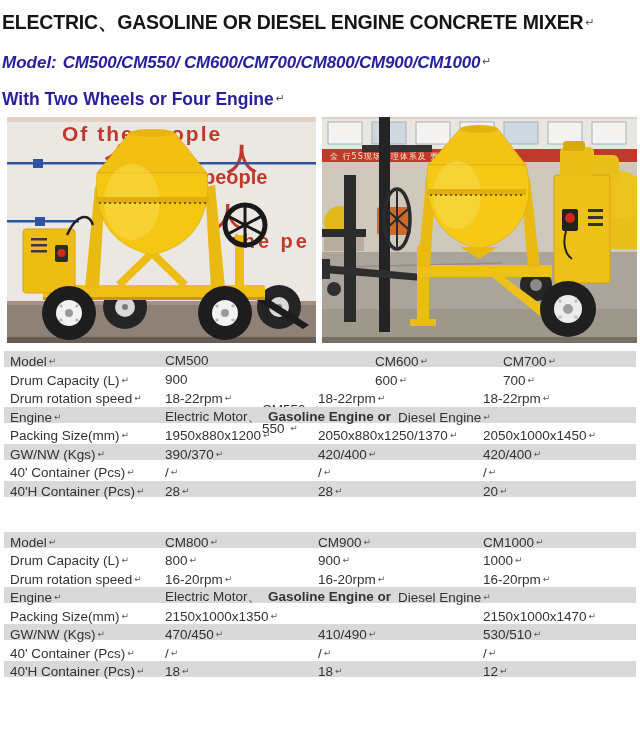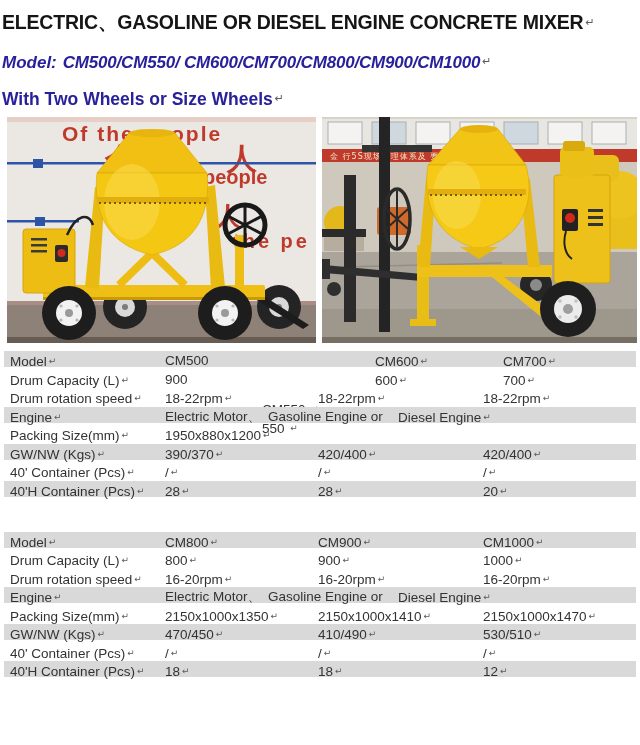--- a/index.html
+++ b/index.html
@@ -26,34 +26,34 @@
   .spec-table.second{margin-top:35px;}
   .row{
     position:relative;height:16px;line-height:20px;margin-bottom:2.5px;
     font-size:13.5px;color:#333;white-space:nowrap;
   }
   .row.shade{background:#d9d9d9;}
   .lab{display:inline-block;padding-left:6px;}
   .val{position:absolute;top:0;}
   .c1{left:161px;text-align:center;}  .c2{left:314px;}  .c3{left:479px;}
   .a2{left:258px;margin-top:48px;}  .a3{left:371px;}  .a4{left:499px;}
-  .e2{left:264px;}  .e3{left:394px;}
+  .e2{left:264px;font-weight:bold;}  .e3{left:394px;}
   .mark{font-size:9px;color:#595959;margin-left:2px;vertical-align:2px;font-family:"DejaVu Sans",sans-serif;}
   
   .red-big{font-family:"Liberation Sans",sans-serif;font-weight:700;fill:#c03a2b;}
   .cn{font-family:"DejaVu Sans",sans-serif;font-weight:700;fill:#c03a2b;}
   .banner-t{font-family:"DejaVu Sans",sans-serif;fill:#f3e9c9;letter-spacing:1px;}
 </style>
 </head>
 <body>
 
 <header>
   <h1 class="title"><span>ELECTRIC、GASOLINE OR DIESEL ENGINE CONCRETE MIXER</span><span class="hmark">↵</span></h1>
   <p class="model-line"><span>Model:</span><span class="model-value">CM500/CM550/ CM600/CM700/CM800/CM900/CM1000</span><span class="hmark">↵</span></p>
-  <p class="wheels-line"><span>With Two Wheels or Size Wheels</span><span class="hmark">↵</span></p>
+  <p class="wheels-line"><span>With Two Wheels or Four Engine</span><span class="hmark">↵</span></p>
 </header>
 
 <div class="photos">
 
   <svg width="309" height="226" viewBox="0 0 309 226">
     <rect width="309" height="226" fill="#ebe8e4"></rect>
     <rect width="309" height="5" fill="#e6cfc6"></rect>
     <g>
       <text x="55" y="24" font-size="21" letter-spacing="2" class="red-big">Of  the  people</text>
       <text x="98" y="52" font-size="30" class="cn">企</text>
@@ -222,27 +222,27 @@
       </g>
     </g>
   </svg>
 </div>
 
 <div class="spec-table first">
     <div class="row shade"><span class="lab">Model<span class="mark">↵</span></span><span class="val c1">CM500</span><span class="val a2">CM550 <span class="mark">↵</span></span><span class="val a3">CM600<span class="mark">↵</span></span><span class="val a4">CM700<span class="mark">↵</span></span></div>
     <div class="row"><span class="lab">Drum Capacity (L)<span class="mark">↵</span></span><span class="val c1">900</span><span class="val a2">550 <span class="mark">↵</span></span><span class="val a3">600<span class="mark">↵</span></span><span class="val a4">700<span class="mark">↵</span></span></div>
     <div class="row"><span class="lab">Drum rotation speed<span class="mark">↵</span></span><span class="val c1">18-22rpm<span class="mark">↵</span></span><span class="val c2">18-22rpm<span class="mark">↵</span></span><span class="val c3">18-22rpm<span class="mark">↵</span></span></div>
     <div class="row shade"><span class="lab">Engine<span class="mark">↵</span></span><span class="val c1">Electric Motor、</span><span class="val e2">Gasoline Engine or</span><span class="val e3">Diesel Engine<span class="mark">↵</span></span></div>
-    <div class="row"><span class="lab">Packing Size(mm)<span class="mark">↵</span></span><span class="val c1">1950x880x1200<span class="mark">↵</span></span></div>
+    <div class="row"><span class="lab">Packing Size(mm)<span class="mark">↵</span></span><span class="val c1">1950x880x1200<span class="mark">↵</span></span><span class="val c2">2050x880x1250/1370<span class="mark">↵</span></span><span class="val c3">2050x1000x1450<span class="mark">↵</span></span></div>
     <div class="row shade"><span class="lab">GW/NW (Kgs)<span class="mark">↵</span></span><span class="val c1">390/370<span class="mark">↵</span></span><span class="val c2">420/400<span class="mark">↵</span></span><span class="val c3">420/400<span class="mark">↵</span></span></div>
     <div class="row"><span class="lab">40' Container (Pcs)<span class="mark">↵</span></span><span class="val c1">/<span class="mark">↵</span></span><span class="val c2">/<span class="mark">↵</span></span><span class="val c3">/<span class="mark">↵</span></span></div>
     <div class="row shade"><span class="lab">40'H Container (Pcs)<span class="mark">↵</span></span><span class="val c1">28<span class="mark">↵</span></span><span class="val c2">28<span class="mark">↵</span></span><span class="val c3">20<span class="mark">↵</span></span></div>
   </div>
 <div class="spec-table second">
     <div class="row shade"><span class="lab">Model<span class="mark">↵</span></span><span class="val c1">CM800<span class="mark">↵</span></span><span class="val c2">CM900<span class="mark">↵</span></span><span class="val c3">CM1000<span class="mark">↵</span></span></div>
     <div class="row"><span class="lab">Drum Capacity (L)<span class="mark">↵</span></span><span class="val c1">800<span class="mark">↵</span></span><span class="val c2">900<span class="mark">↵</span></span><span class="val c3">1000<span class="mark">↵</span></span></div>
     <div class="row"><span class="lab">Drum rotation speed<span class="mark">↵</span></span><span class="val c1">16-20rpm<span class="mark">↵</span></span><span class="val c2">16-20rpm<span class="mark">↵</span></span><span class="val c3">16-20rpm<span class="mark">↵</span></span></div>
     <div class="row shade"><span class="lab">Engine<span class="mark">↵</span></span><span class="val c1">Electric Motor、</span><span class="val e2">Gasoline Engine or</span><span class="val e3">Diesel Engine<span class="mark">↵</span></span></div>
-    <div class="row"><span class="lab">Packing Size(mm)<span class="mark">↵</span></span><span class="val c1">2150x1000x1350<span class="mark">↵</span></span><span class="val c2">2150x1000x1410<span class="mark">↵</span></span><span class="val c3">2150x1000x1470<span class="mark">↵</span></span></div>
+    <div class="row"><span class="lab">Packing Size(mm)<span class="mark">↵</span></span><span class="val c1">2150x1000x1350<span class="mark">↵</span></span><span class="val c3">2150x1000x1470<span class="mark">↵</span></span></div>
     <div class="row shade"><span class="lab">GW/NW (Kgs)<span class="mark">↵</span></span><span class="val c1">470/450<span class="mark">↵</span></span><span class="val c2">410/490<span class="mark">↵</span></span><span class="val c3">530/510<span class="mark">↵</span></span></div>
     <div class="row"><span class="lab">40' Container (Pcs)<span class="mark">↵</span></span><span class="val c1">/<span class="mark">↵</span></span><span class="val c2">/<span class="mark">↵</span></span><span class="val c3">/<span class="mark">↵</span></span></div>
     <div class="row shade"><span class="lab">40'H Container (Pcs)<span class="mark">↵</span></span><span class="val c1">18<span class="mark">↵</span></span><span class="val c2">18<span class="mark">↵</span></span><span class="val c3">12<span class="mark">↵</span></span></div>
   </div>
 
 </body></html>

